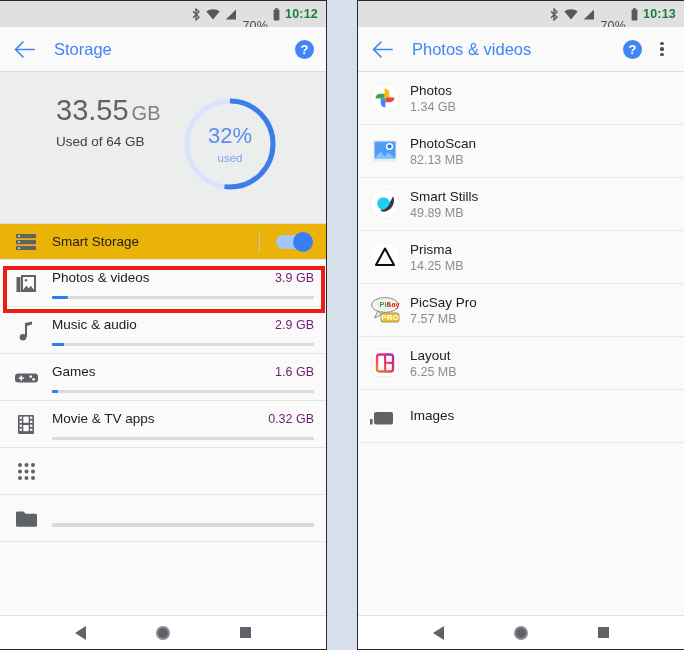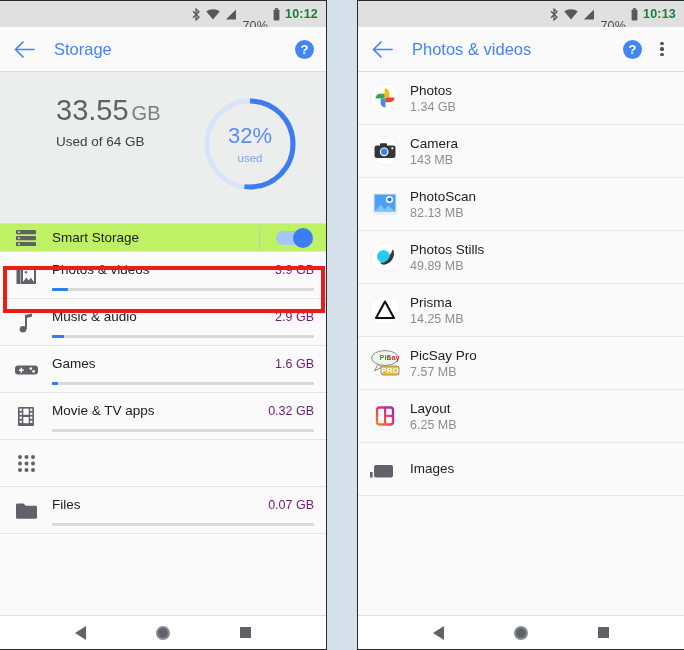--- a/index.html
+++ b/index.html
@@ -72,21 +72,21 @@
   .kebab {
     width: 20px; height: 22px; margin-left: 10px;
     display: flex; flex-direction: column; align-items: center;
     justify-content: center; gap: 2.5px; cursor: pointer; flex: 0 0 20px;
   }
   .kebab i { width: 3.2px; height: 3.2px; border-radius: 50%; background: #4f5256; display:block; }
 
   
   .summary {
     background: #eceded;
-    padding: 20px 12px 18px 16px;
+    padding: 20px 32px 18px 16px;
     display: flex; align-items: flex-start;
     border-bottom: 1px solid #dcdcdc;
     flex: 0 0 auto;
     height: 152px;
   }
   .summary-left { flex: 1 1 auto; padding-left: 40px; padding-top: 4px; }
   .used-size { font-size: 29px; color: #5f6368; font-weight: 400; line-height: 1; white-space: nowrap; }
   .used-size .unit { font-size: 20px; color: #7d8184; margin-left: 3px; }
   .used-of { font-size: 13.5px; color: #3c4043; margin-top: 9px; }
   .freeup {
@@ -134,23 +134,23 @@
     background: #dadada; position: relative; border-radius: 1px;
   }
   .bar > span {
     position: absolute; left: 0; top: 0; bottom: 0;
     background: #2a7ef0; border-radius: 1px; display: block;
   }
 
   
   .smart-row {
     display: flex; align-items: center;
-    height: 28px; padding: 0 12px;
+    height: 36px; padding: 0 12px;
     border-bottom: 1px solid #e4e4e4;
-    background: #bef264;
+    background: #eab308;
   }
   .smart-row .sicon { flex: 0 0 28px; display: flex; align-items: center; justify-content: center; }
   .smart-name { flex: 1 1 auto; margin-left: 12px; font-size: 13.5px; color: #212121; }
   .divider-v { width: 1px; height: 22px; background: #c6c6c6; margin-right: 16px; }
   .toggle {
     width: 34px; height: 14px; border-radius: 7px;
     background: #a6c6f8; position: relative; cursor: pointer; margin-right: 4px;
   }
   .toggle::after {
     content: ""; position: absolute; right: -3px; top: -3px;
@@ -385,24 +385,20 @@
         </span>
       </div>
 
       <div class="srow">
         <span class="sicon">
           <svg width="21" height="16" viewBox="0 0 21 16">
             <path d="M0 2.2C0 1.3 0.7 0.6 1.6 0.6h6l2 2.2h9.8c0.9 0 1.6 0.7 1.6 1.6v9.8c0 0.9-0.7 1.6-1.6 1.6H1.6C0.7 15.8 0 15.1 0 14.2V2.2z" fill="#5f6368"></path>
           </svg>
         </span>
         <span class="sbody">
-          <span class="srow-top">
-            <span class="srow-name">Files</span>
-            <span class="srow-size">0.07 GB</span>
-          </span>
           <span class="bar">
               <span style="width: 0%;"></span>
             </span>
         </span>
       </div>
 
     </div>
 
     <div class="navbar">
       <span class="nav-back"></span>
@@ -467,36 +463,20 @@
             <path d="M15.4 24.5c-2.6 0-4.7-2.1-4.7-4.7v-4.4h4.7v9.1z" fill="#4285f4"></path>
             <path d="M5.5 15.4c0-2.6 2.1-4.7 4.7-4.7h4.4v4.7H5.5z" fill="#34a853"></path>
           </svg>
         </span>
         <span class="abody">
           <span class="arow-name">Photos</span>
           <span class="arow-size">1.34 GB</span>
         </span>
       </div>
 
-      <div class="arow">
-        <span class="aicon">
-          <svg width="30" height="30" viewBox="0 0 30 30">
-            <circle cx="15" cy="15" r="14.5" fill="#ffffff" stroke="#ececec" stroke-width="0.7"></circle>
-            <rect x="4.5" y="9.5" width="21" height="12.5" rx="2.2" fill="#33363b"></rect>
-            <rect x="10" y="7.2" width="7" height="3" rx="1" fill="#33363b"></rect>
-            <circle cx="14.2" cy="15.8" r="4.4" fill="#ffffff"></circle>
-            <circle cx="14.2" cy="15.8" r="3.2" fill="#3b82f0"></circle>
-            <circle cx="22.3" cy="12.3" r="1.1" fill="#ffffff"></circle>
-          </svg>
-        </span>
-        <span class="abody">
-          <span class="arow-name">Camera</span>
-          <span class="arow-size">143 MB</span>
-        </span>
-      </div>
 
       <div class="arow">
         <span class="aicon">
           <svg width="30" height="30" viewBox="0 0 30 30">
             <rect x="3" y="4" width="24" height="22" rx="2" fill="#eceff1"></rect>
             <rect x="4.5" y="5.5" width="21" height="17" fill="#4e9ef5"></rect>
             <path d="M4.5 22.5l6-7 4.2 5 3.4-4 7.4 6H4.5z" fill="#7fc4fd"></path>
             <circle cx="19.5" cy="10.5" r="3.6" fill="#ffffff"></circle>
             <circle cx="19.5" cy="10.5" r="2.1" fill="#1f7ae0"></circle>
           </svg>
@@ -510,21 +490,21 @@
       <div class="arow">
         <span class="aicon">
           <svg width="30" height="30" viewBox="0 0 30 30">
             <circle cx="15" cy="15" r="14.5" fill="#ffffff" stroke="#ececec" stroke-width="0.7"></circle>
             <path d="M23 7.5c1.5 5.5-0.5 12-6.3 14.5-3 1.3-5.4 0.6-6.4-1.2 4.5-1.5 9-5.5 12.7-13.3z" fill="#343a40"></path>
             <path d="M13.5 8.2c3.5 0 6.3 2.8 6.3 6.3s-2.8 6.3-6.3 6.3-6.3-2.8-6.3-6.3 2.8-6.3 6.3-6.3z" fill="#21cdf0"></path>
             <path d="M22.9 7.4c-1.4 6.2-4.8 11-9.4 13.4 4.6 1.2 8.6-1.4 10-6.4 0.8-2.8 0.6-5.2-0.6-7z" fill="#343a40"></path>
           </svg>
         </span>
         <span class="abody">
-          <span class="arow-name">Photos Stills</span>
+          <span class="arow-name">Smart Stills</span>
           <span class="arow-size">49.89 MB</span>
         </span>
       </div>
 
 
       <div class="arow">
         <span class="aicon">
           <svg width="30" height="30" viewBox="0 0 30 30">
             <circle cx="15" cy="15" r="14.5" fill="#ffffff" stroke="#f2f2f2" stroke-width="0.7"></circle>
             <path d="M15 6.5L24 23H6L15 6.5z" fill="none" stroke="#111111" stroke-width="2.1" stroke-linejoin="round"></path>

